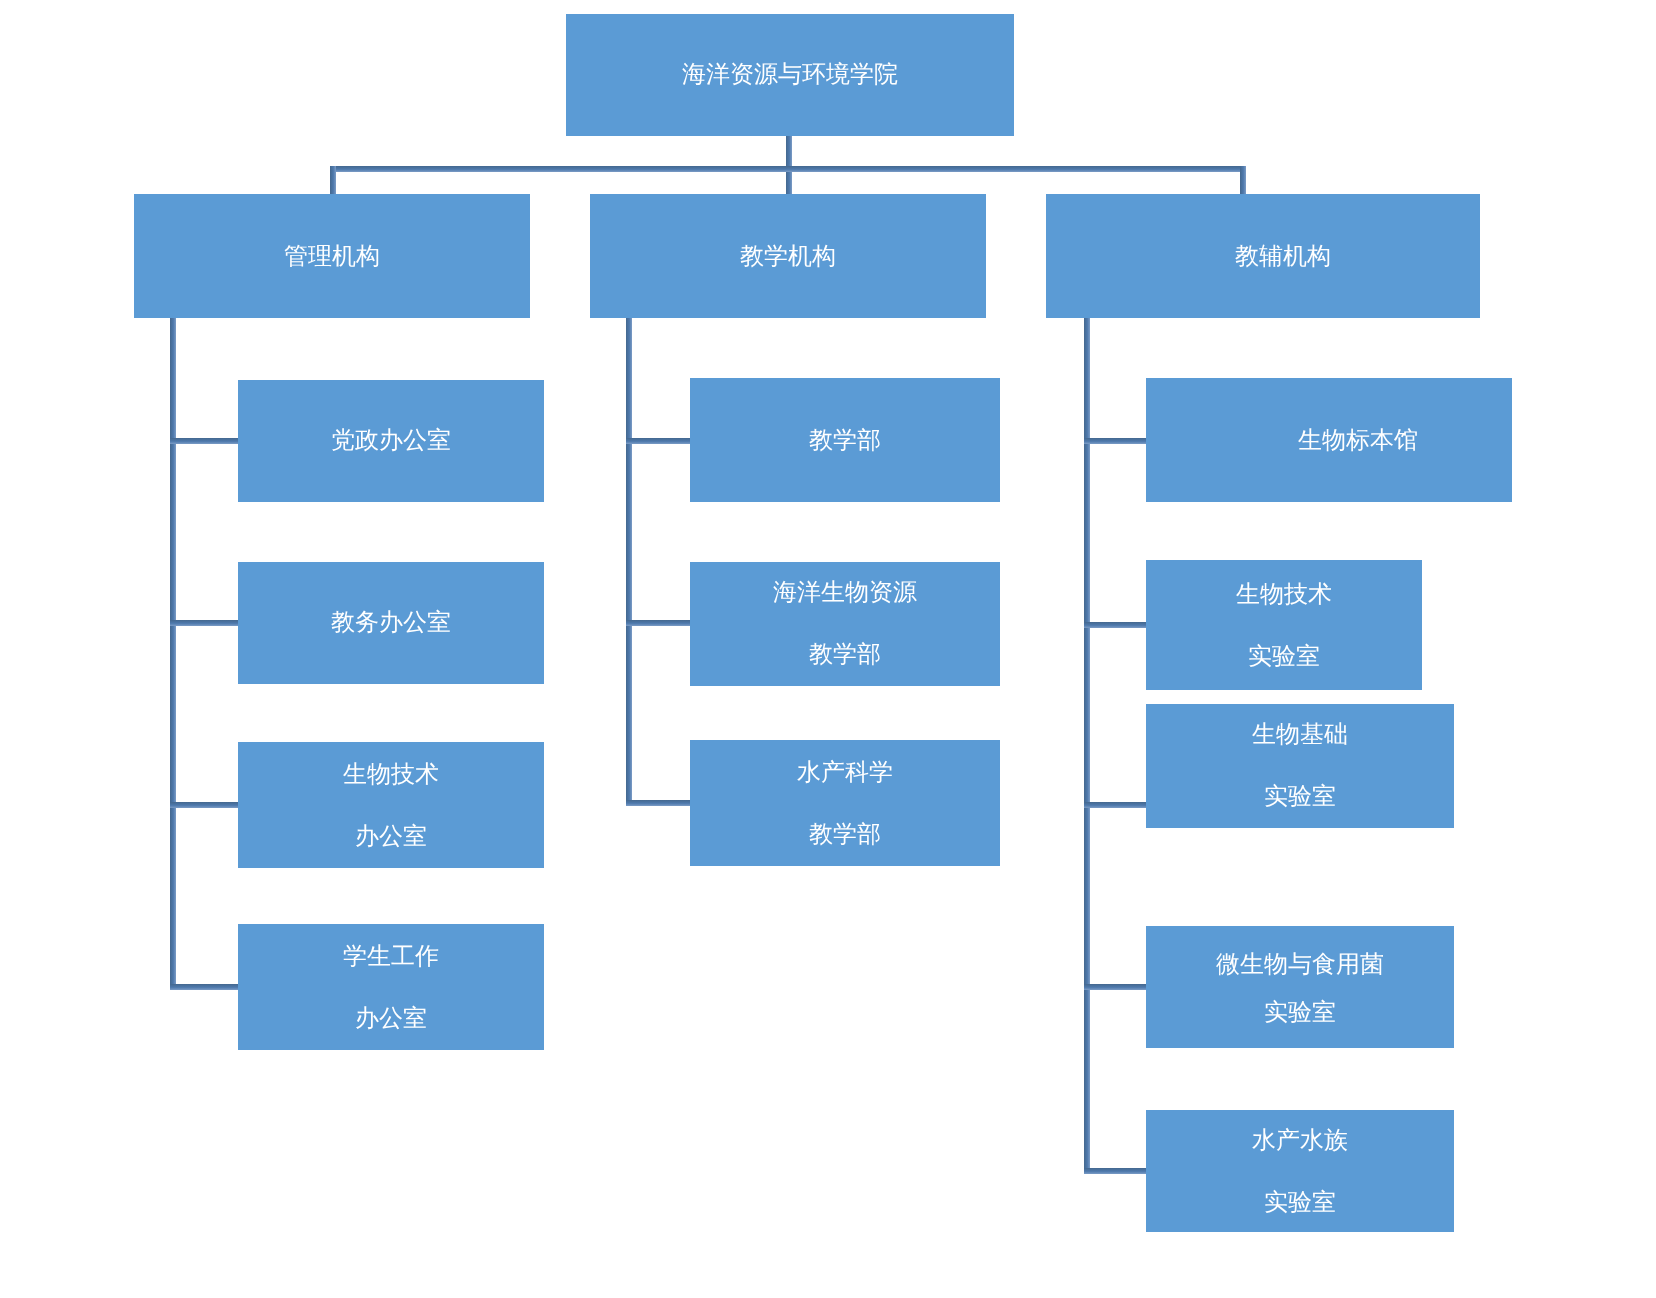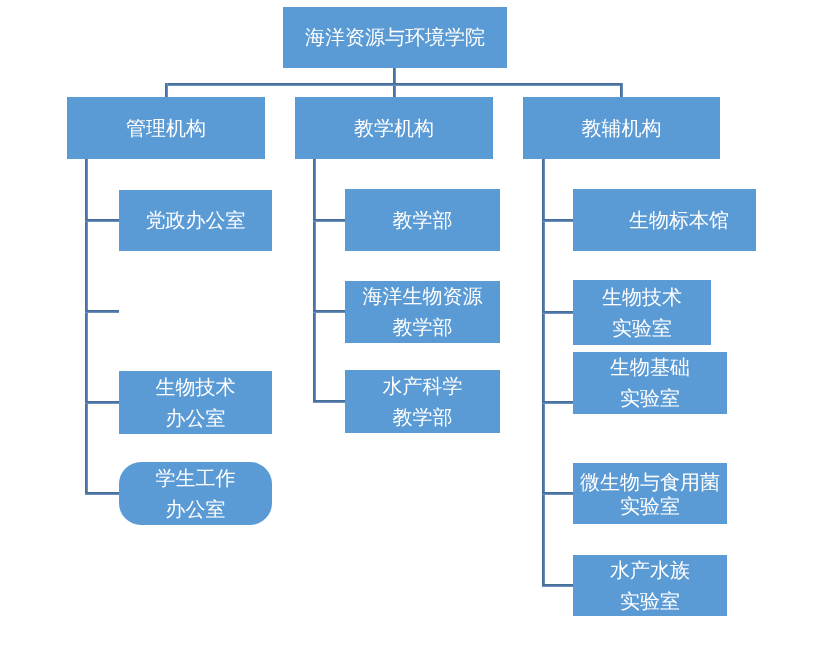--- a/index.html
+++ b/index.html
@@ -18,21 +18,21 @@
   }
   .node{
     position:absolute;
     background:var(--node-fill);
     color:var(--node-text);
     display:flex;
     flex-direction:column;
     align-items:center;
     justify-content:center;
     text-align:center;
-    font-size:20px;
+    font-size:12px;
   }
   .node .ln{display:block;line-height:31px;white-space:nowrap;}
   .node.tight .ln{line-height:24px;}
   .conn{position:absolute;background:var(--connector);}
   .conn.h{height:3px;background:linear-gradient(to bottom,#44688f 0%,#4e79ac 55%,#7b9cc6 100%);}
   .conn.v{width:3px;background:linear-gradient(to right,#44688f 0%,#4e79ac 55%,#7b9cc6 100%);}
 </style>
 </head>
 <body>
 
@@ -64,32 +64,35 @@
   <div class="node" style="left:283px;top:7px;width:224px;height:61px;">
     <span class="ln">海洋资源与环境学院</span>
   </div>
 
   <div class="node" style="left:67px;top:97px;width:198px;height:62px;">
     <span class="ln">管理机构</span>
   </div>
   <div class="node" style="left:295px;top:97px;width:198px;height:62px;">
     <span class="ln">教学机构</span>
   </div>
-  <div class="node" style="left:523px;top:97px;width:197px;height:62px;">
+  <div class="node" style="left:523px;top:97px;width:197px;height:62px;padding-left:20px;">
     <span class="ln">教辅机构</span>
   </div>
 
   <div class="node" style="left:119px;top:190px;width:153px;height:61px;">
     <span class="ln">党政办公室</span>
   </div>
+  <div class="node" style="left:119px;top:281px;width:153px;height:61px;">
+    <span class="ln">教务办公室</span>
+  </div>
   <div class="node" style="left:119px;top:371px;width:153px;height:63px;">
     <span class="ln">生物技术</span>
     <span class="ln">办公室</span>
   </div>
-  <div class="node" style="left:119px;top:462px;width:153px;height:63px;border-radius:22px;">
+  <div class="node" style="left:119px;top:462px;width:153px;height:63px;">
     <span class="ln">学生工作</span>
     <span class="ln">办公室</span>
   </div>
 
   <div class="node" style="left:345px;top:189px;width:155px;height:62px;">
     <span class="ln">教学部</span>
   </div>
   <div class="node" style="left:345px;top:281px;width:155px;height:62px;">
     <span class="ln">海洋生物资源</span>
     <span class="ln">教学部</span>

